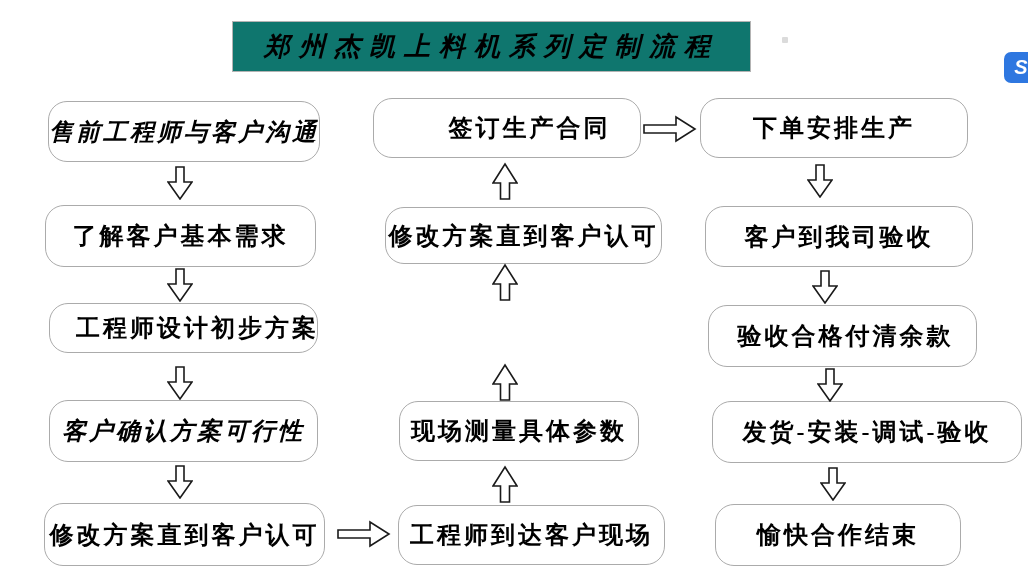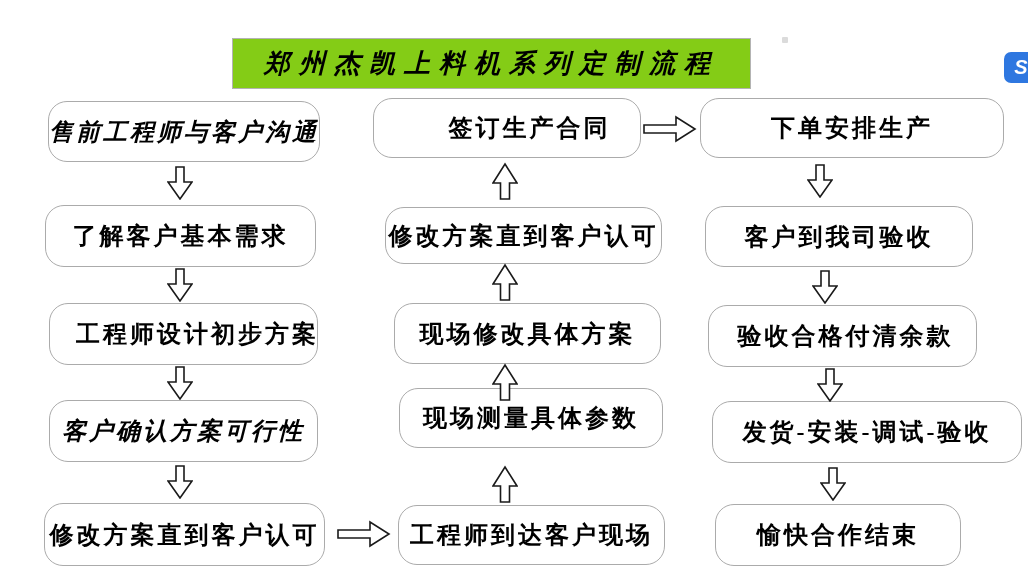--- a/index.html
+++ b/index.html
@@ -4,22 +4,22 @@
 <style>
   html,body{margin:0;padding:0;background:#ffffff;}
   .stage{
     position:relative;
     width:1028px;height:577px;
     background:#ffffff;
     overflow:hidden;
     font-family:"Liberation Serif","DejaVu Serif",serif;
   }
   .title-box{
-    position:absolute;left:232px;top:38px;width:517px;height:49px;
-    border:1px solid #b3b3b3;background:#84cc16;
+    position:absolute;left:232px;top:21px;width:517px;height:49px;
+    border:1px solid #b3b3b3;background:#0f766e;
     display:flex;align-items:center;justify-content:center;
   }
   .title-text{
     font-size:26px;font-weight:bold;font-style:italic;
     letter-spacing:9px;color:#000000;white-space:nowrap;
   }
   .node{
     position:absolute;
     border:1px solid #ababab;border-radius:19px;
     background:#ffffff;
@@ -55,21 +55,21 @@
   <div class="title-box">
     <span class="title-text">郑州杰凯上料机系列定制流程</span>
   </div>
 
   <div class="node" style="left:48px;top:101px;width:272px;height:61px;font-style:italic;">
     <span>售前工程师与客户沟通</span>
   </div>
   <div class="node" style="left:45px;top:205px;width:271px;height:62px;">
     <span>了解客户基本需求</span>
   </div>
-  <div class="node" style="left:49px;top:303px;width:269px;height:62px;padding-left:28px;">
+  <div class="node" style="left:49px;top:303px;width:269px;height:50px;padding-left:28px;">
     <span>工程师设计初步方案</span>
   </div>
   <div class="node" style="left:49px;top:400px;width:269px;height:62px;font-style:italic;">
     <span>客户确认方案可行性</span>
   </div>
   <div class="node" style="left:44px;top:503px;width:281px;height:63px;">
     <span>修改方案直到客户认可</span>
   </div>
 
   <svg class="arrow" style="left:167px;top:166px;" width="26" height="34" viewBox="0 0 26 34">
@@ -84,44 +84,41 @@
   <svg class="arrow" style="left:167px;top:465px;" width="26" height="34" viewBox="0 0 26 34">
       <polygon points="9,1 17,1 17,16 25,16 13,33 1,16 9,16"></polygon>
     </svg>
 
   <div class="node" style="left:373px;top:98px;width:268px;height:60px;padding-left:45px;">
     <span>签订生产合同</span>
   </div>
   <div class="node" style="left:385px;top:207px;width:277px;height:57px;">
     <span>修改方案直到客户认可</span>
   </div>
-  <div class="node" style="left:394px;top:303px;width:267px;height:61px;">
-    <span>现场修改具体方案</span>
-  </div>
-  <div class="node" style="left:399px;top:388px;width:264px;height:60px;">
+  <div class="node" style="left:399px;top:401px;width:240px;height:60px;">
     <span>现场测量具体参数</span>
   </div>
   <div class="node" style="left:398px;top:505px;width:267px;height:60px;">
     <span>工程师到达客户现场</span>
   </div>
 
   <svg class="arrow" style="left:492px;top:162px;" width="26" height="38" viewBox="0 0 26 38">
       <polygon points="13,2 25,21 17.5,21 17.5,37 8.5,37 8.5,21 1,21"></polygon>
     </svg>
   <svg class="arrow" style="left:492px;top:263px;" width="26" height="38" viewBox="0 0 26 38">
       <polygon points="13,2 25,21 17.5,21 17.5,37 8.5,37 8.5,21 1,21"></polygon>
     </svg>
   <svg class="arrow" style="left:492px;top:363px;" width="26" height="38" viewBox="0 0 26 38">
       <polygon points="13,2 25,21 17.5,21 17.5,37 8.5,37 8.5,21 1,21"></polygon>
     </svg>
   <svg class="arrow" style="left:492px;top:465px;" width="26" height="38" viewBox="0 0 26 38">
       <polygon points="13,2 25,21 17.5,21 17.5,37 8.5,37 8.5,21 1,21"></polygon>
     </svg>
 
-  <div class="node" style="left:700px;top:98px;width:304px;height:60px;">
+  <div class="node" style="left:700px;top:98px;width:268px;height:60px;">
     <span>下单安排生产</span>
   </div>
   <div class="node" style="left:705px;top:206px;width:268px;height:61px;">
     <span>客户到我司验收</span>
   </div>
   <div class="node" style="left:708px;top:305px;width:269px;height:62px;padding-left:6px;">
     <span>验收合格付清余款</span>
   </div>
   <div class="node" style="left:712px;top:401px;width:310px;height:62px;">
     <span>发货-安装-调试-验收</span>

